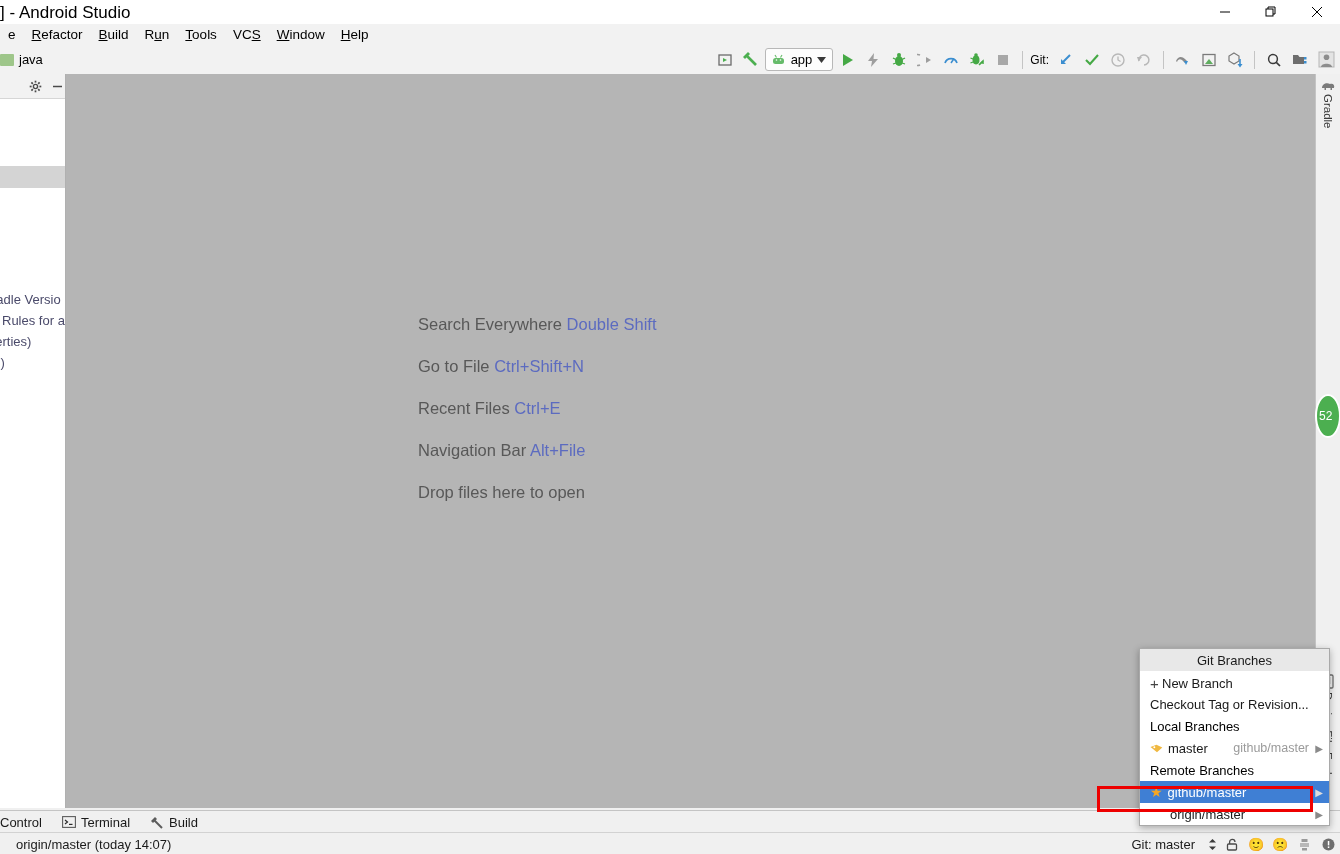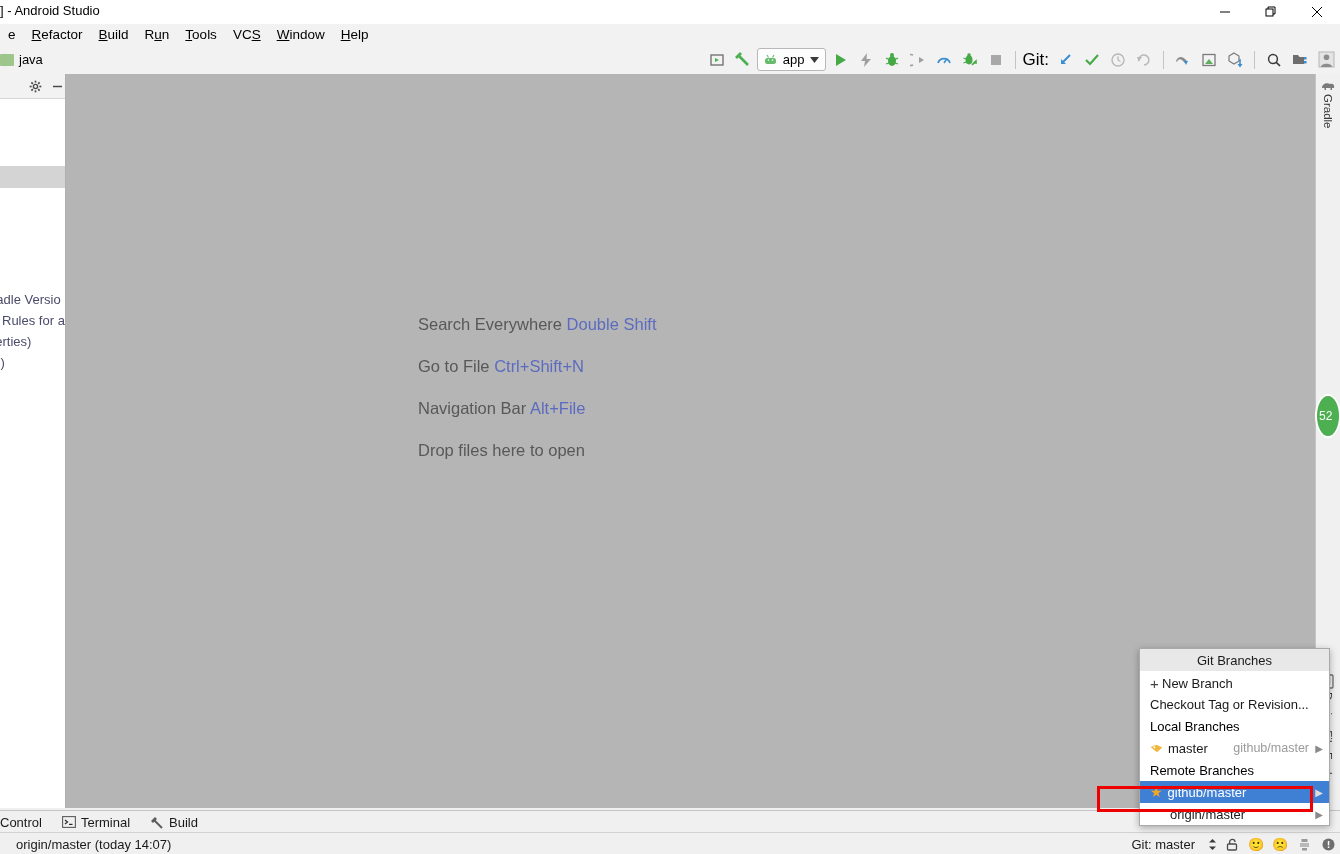--- a/index.html
+++ b/index.html
@@ -6,21 +6,21 @@
   body{
     width:1340px;height:854px;overflow:hidden;
     font-family:"Liberation Sans", sans-serif;
     font-size:13px;color:#1a1a1a;background:#f0f0f0;
     -webkit-font-smoothing:antialiased;
   }
   .app{position:relative;width:1340px;height:854px;background:#f0f0f0;}
 
   
   .titlebar{position:absolute;left:0;top:0;width:1340px;height:24px;background:#ffffff;}
-  .titlebar .ttl{position:absolute;left:0;top:3px;font-size:13px;color:#000;white-space:nowrap;}
+  .titlebar .ttl{position:absolute;left:0;top:3px;font-size:17px;color:#000;white-space:nowrap;}
   .wbtns{position:absolute;right:0;top:0;height:24px;display:flex;align-items:center;}
   .wbtn{width:46px;height:24px;display:flex;align-items:center;justify-content:center;color:#000;font-size:13px;}
   .wbtn svg{display:block;}
 
   
   .menubar{position:absolute;left:0;top:24px;width:1340px;height:21px;background:#f2f2f2;
            display:flex;align-items:center;}
   .menuitem{padding:0 8px;font-size:13.5px;color:#000;line-height:21px;white-space:nowrap;}
   .menuitem u{text-decoration:underline;}
 
@@ -30,21 +30,21 @@
   .crumb{position:absolute;left:0;top:0;height:29px;display:flex;align-items:center;gap:5px;padding-left:0px;}
   .crumb .folder{width:14px;height:12px;background:#9ec68a;border-radius:1px;}
   .crumb .lbl{font-size:13px;color:#000;}
   .tbright{position:absolute;right:2px;top:0;height:29px;display:flex;align-items:center;gap:2px;}
   .tbtn{width:24px;height:24px;display:flex;align-items:center;justify-content:center;}
   .tbtn svg{display:block;}
   .sep{width:1px;height:18px;background:#c4c4c4;margin:0 5px;}
   .runcfg{display:flex;align-items:center;gap:5px;height:21px;padding:0 6px 0 5px;
           border:1px solid #b8b8b8;border-radius:3px;background:#fdfdfd;}
   .runcfg .nm{font-size:13px;color:#000;}
-  .gitlabel{font-size:17px;color:#000;margin-right:3px;}
+  .gitlabel{font-size:12px;color:#000;margin-right:3px;}
 
   
   .editorbg{position:absolute;left:65px;top:74px;width:1251px;height:734px;background:#b5b5b5;}
   .welcome{position:absolute;left:418px;top:315px;width:600px;}
   .wrow{font-size:16.5px;color:#585858;margin-bottom:23px;white-space:nowrap;}
   .wrow .key{color:#5c6bc0;}
 
   
   .leftpanel{position:absolute;left:0;top:74px;width:65px;height:734px;background:#ffffff;
              border-right:1px solid #b0b0b0;overflow:hidden;}
@@ -302,20 +302,24 @@
   <div class="welcome">
     <div class="wrow">
       <span>Search Everywhere</span>
       <span class="key">Double Shift</span>
     </div>
     <div class="wrow">
       <span>Go to File</span>
       <span class="key">Ctrl+Shift+N</span>
     </div>
     <div class="wrow">
+      <span>Recent Files</span>
+      <span class="key">Ctrl+E</span>
+    </div>
+    <div class="wrow">
       <span>Navigation Bar</span>
       <span class="key">Alt+File</span>
     </div>
     <div class="wrow">
       <span>Drop files here to open</span>
     </div>
   </div>
 
   <div class="leftpanel">
     <div class="lp-head">

